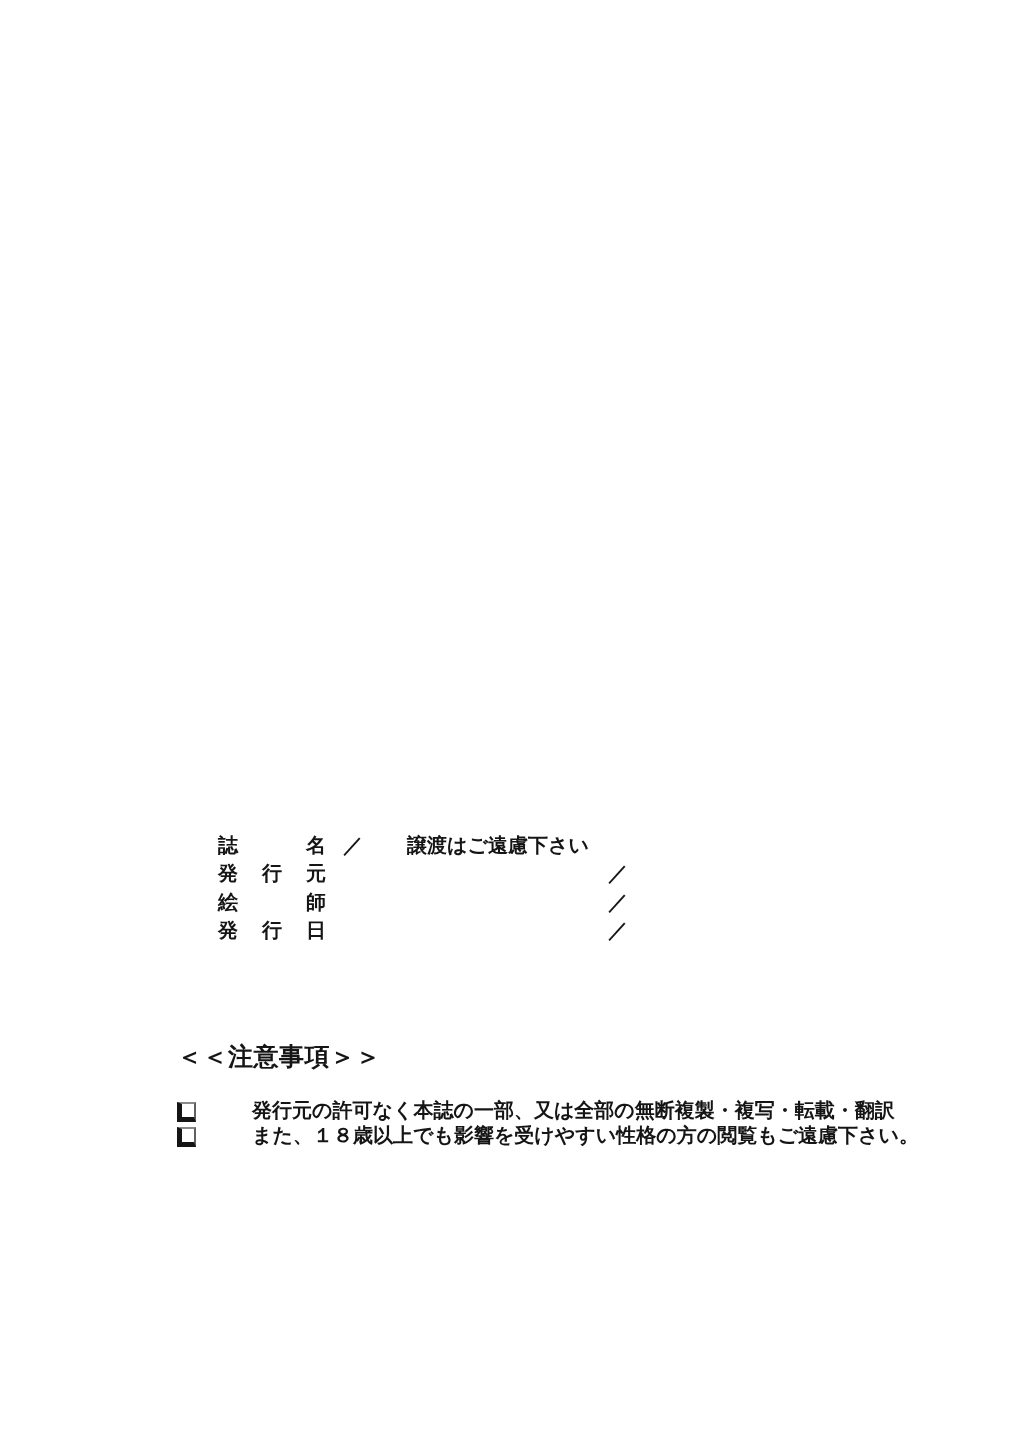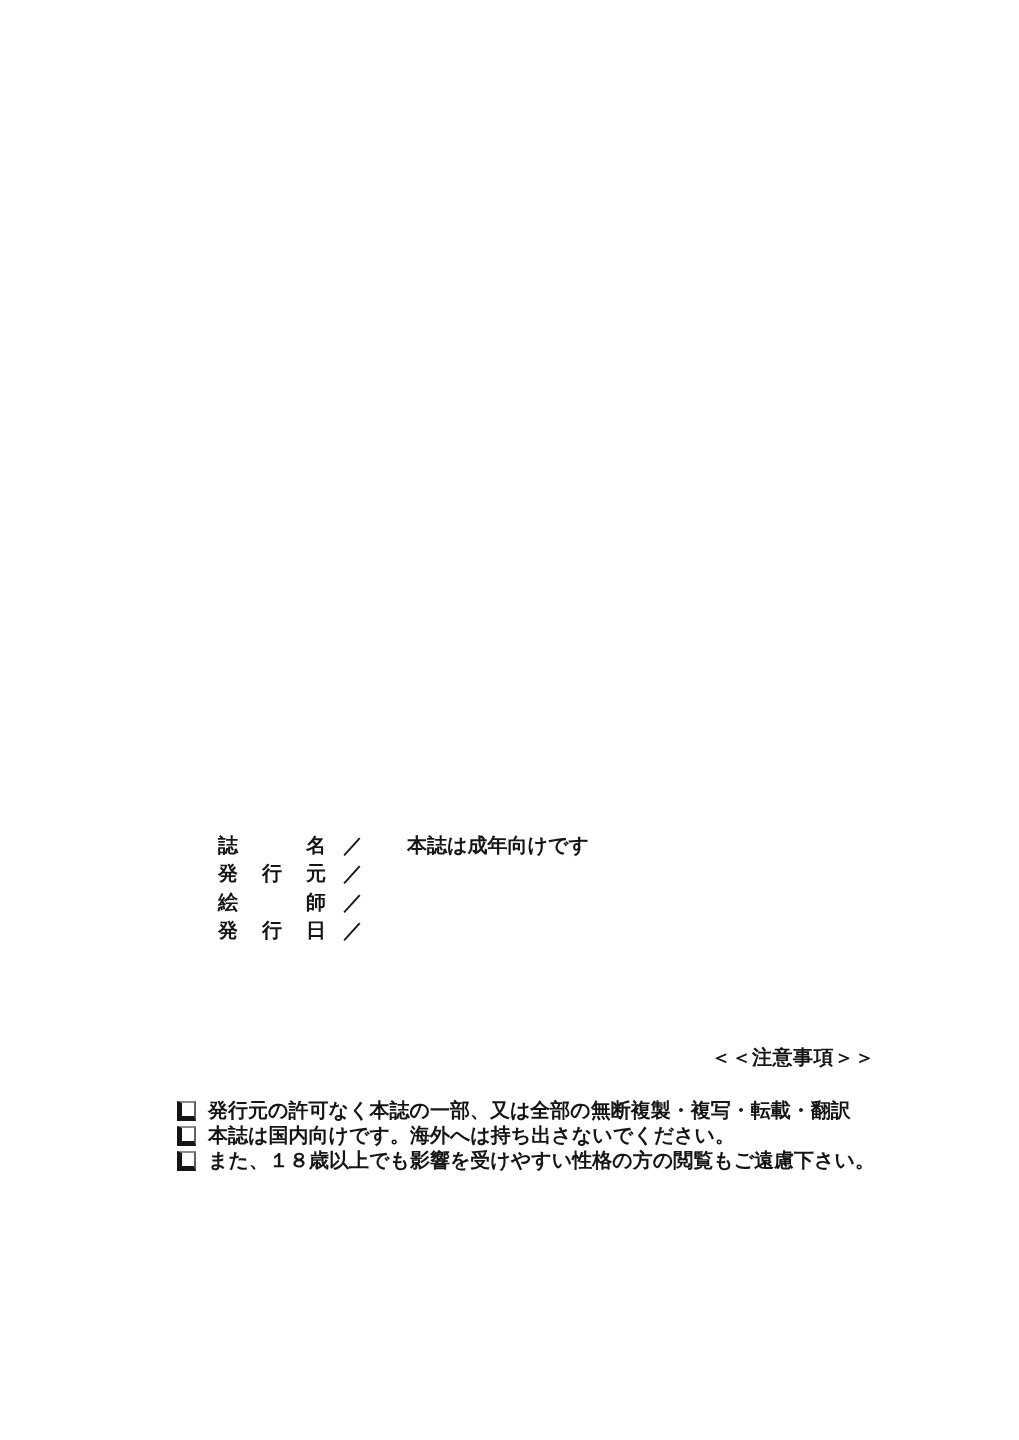--- a/index.html
+++ b/index.html
@@ -26,20 +26,21 @@
     font-family: "DejaVu Sans", "Liberation Sans", sans-serif;
     font-weight: bold;
     font-size: 20px;
   }
   .c-row {
     display: flex;
     align-items: baseline;
     height: 28.3px;
     line-height: 28.3px;
     white-space: nowrap;
+    justify-content: space-between;
   }
   .c-label {
     display: inline-block;
     width: 108px;
     text-align: justify;
     text-align-last: justify;
     letter-spacing: 0;
   }
   .c-sep {
     display: inline-block;
@@ -56,32 +57,32 @@
   
   .notices {
     position: absolute;
     left: 177px;
     top: 1044px;
     font-family: "Liberation Serif", "DejaVu Serif", serif;
     font-weight: bold;
     color: #151515;
   }
   .n-heading {
-    font-size: 20px;
+    font-size: 25px;
     line-height: 26px;
     letter-spacing: 0.5px;
     white-space: nowrap;
-    text-align: right;
   }
   .n-list {
     margin-top: 28px;
   }
   .n-item {
     display: flex;
-    align-items: flex-start;
+    align-items: center;
+    gap: 44px;
   }
   .n-bullet {
     flex: 0 0 auto;
     width: 12px;
     height: 13px;
     margin-top: 3px;
     border-top: 2px solid #8a8a8a;
     border-right: 2px solid #606060;
     border-left: 5px solid #151515;
     border-bottom: 5px solid #151515;
@@ -97,21 +98,21 @@
 <body>
 
 <div class="page">
 
   <div class="colophon">
 
     <div>
         <div class="c-row">
           <span class="c-label">誌名</span>
           <span class="c-sep">／</span>
-          <span class="c-value">本誌は成年向けです</span>
+          <span class="c-value">譲渡はご遠慮下さい</span>
         </div>
         <div class="c-row">
           <span class="c-label">発行元</span>
           <span class="c-sep">／</span>
         </div>
         <div class="c-row">
           <span class="c-label">絵師</span>
           <span class="c-sep">／</span>
         </div>
         <div class="c-row">
@@ -126,25 +127,19 @@
     <div class="n-list">
         <div class="n-item">
           <span class="n-bullet"></span>
           <div class="n-text">
             <div>発行元の許可なく本誌の一部、又は全部の無断複製・複写・転載・翻訳</div>
           </div>
         </div>
         <div class="n-item">
           <span class="n-bullet"></span>
           <div class="n-text">
-            <div>本誌は国内向けです。海外へは持ち出さないでください。</div>
-          </div>
-        </div>
-        <div class="n-item">
-          <span class="n-bullet"></span>
-          <div class="n-text">
             <div>また、１８歳以上でも影響を受けやすい性格の方の閲覧もご遠慮下さい。</div>
           </div>
         </div>
       </div>
   </div>
 
 </div>
 
 </body></html>

